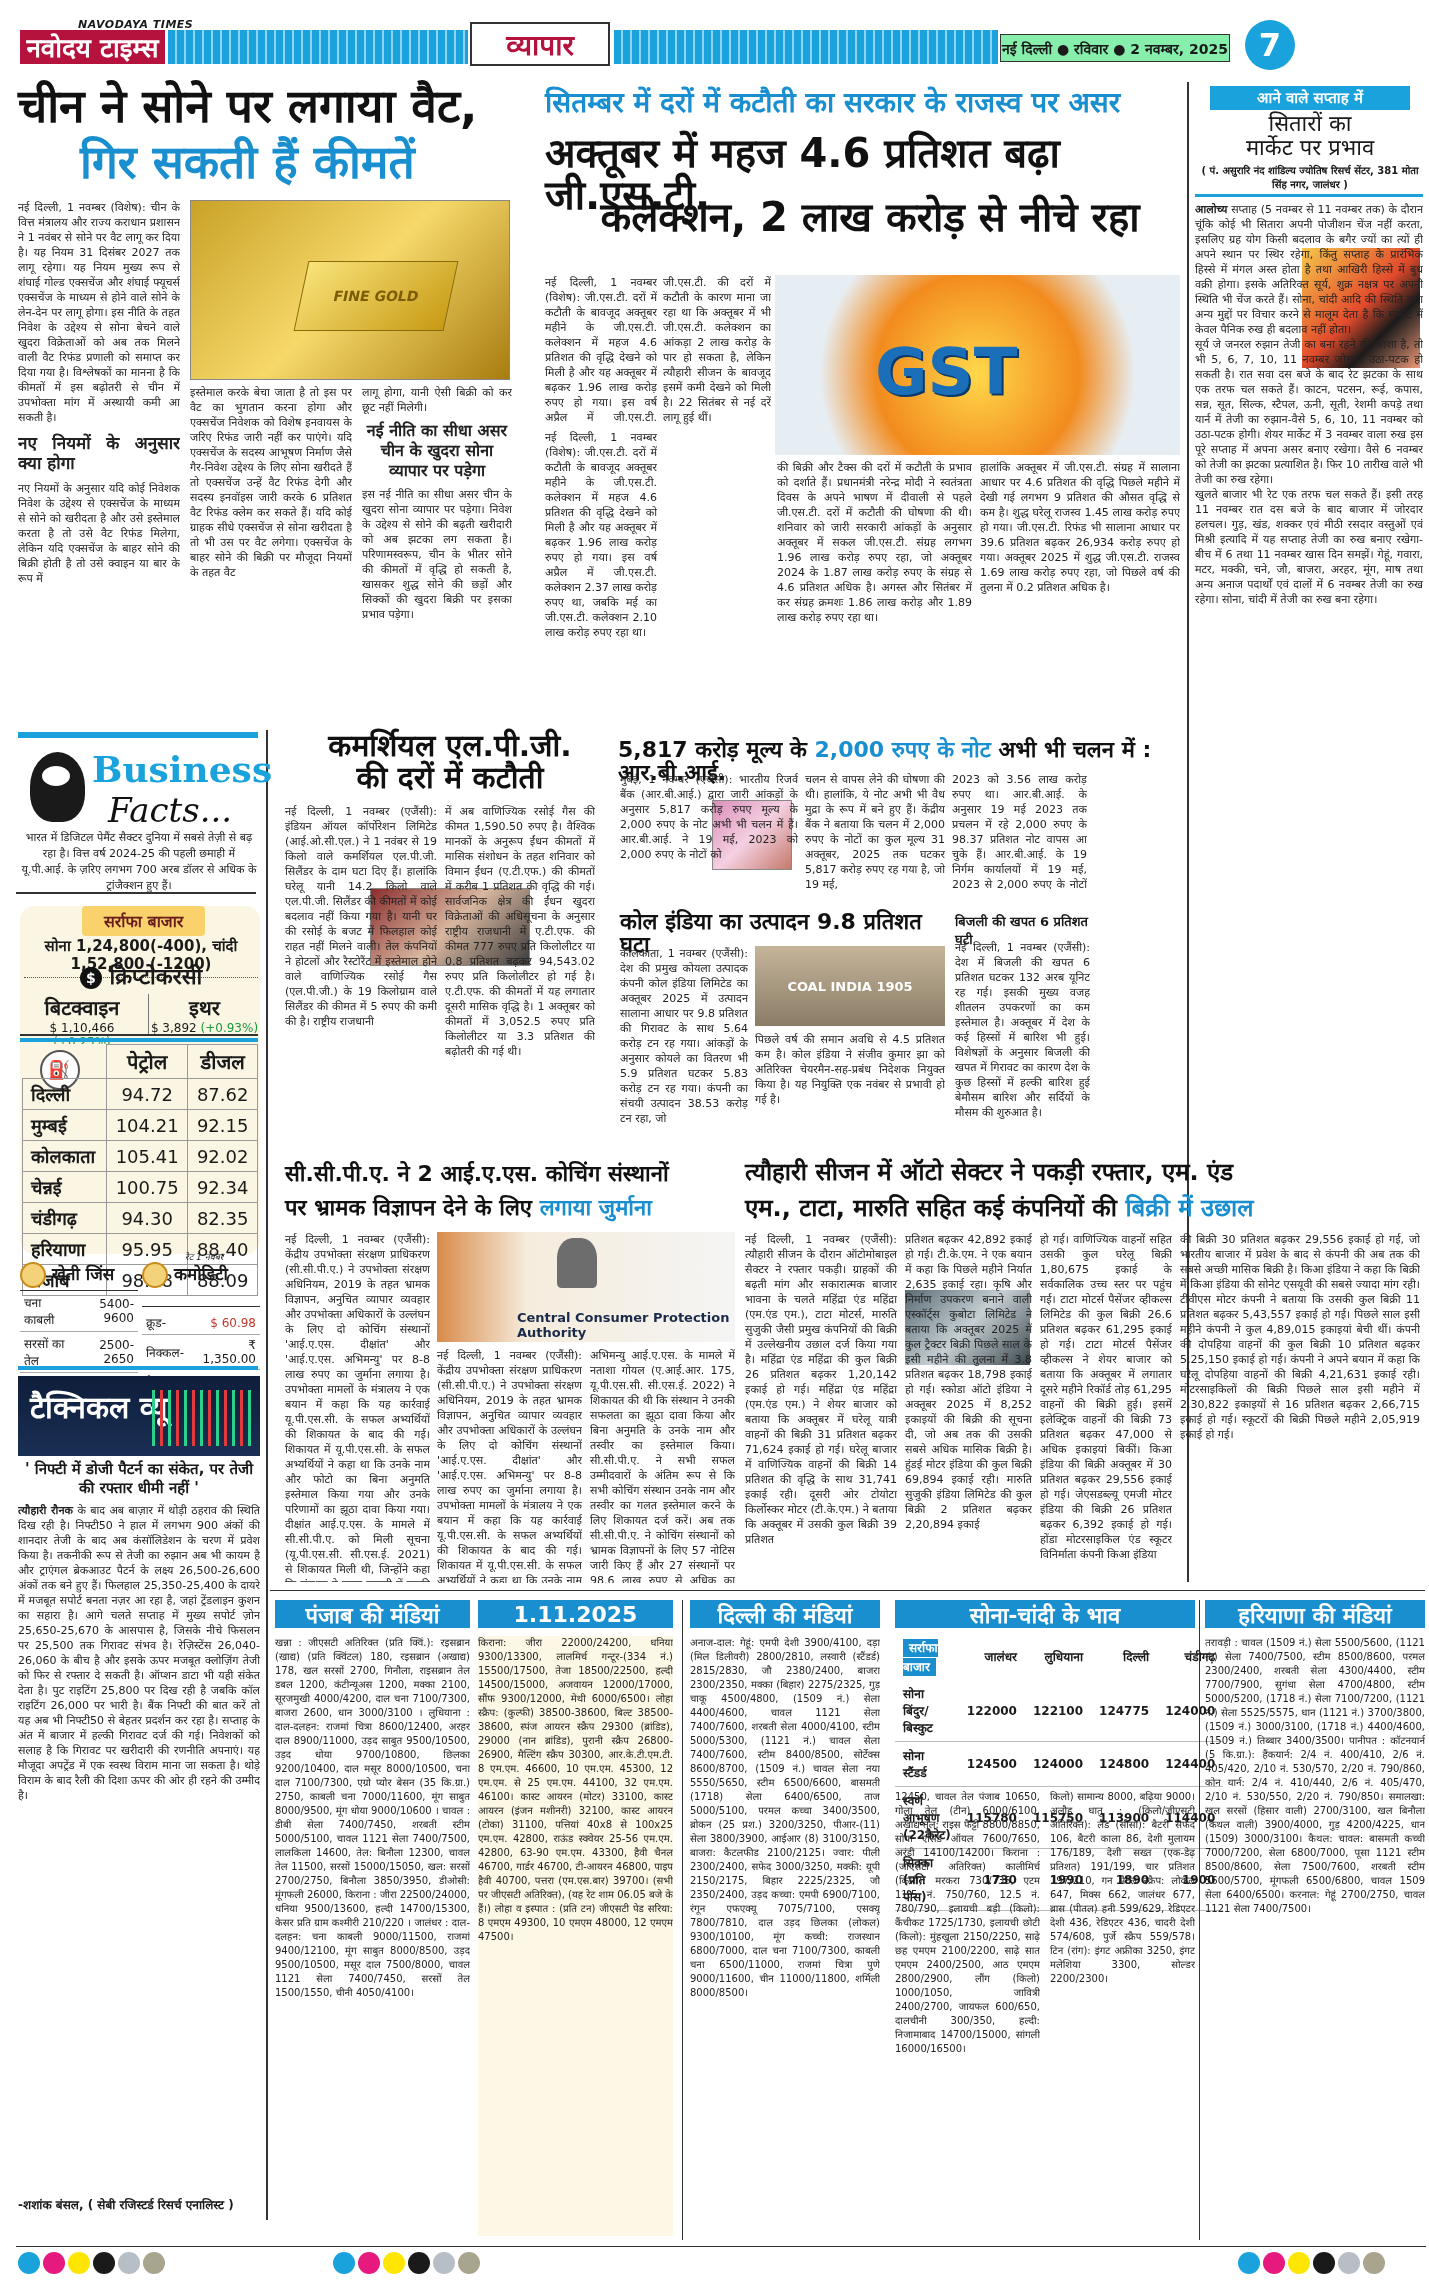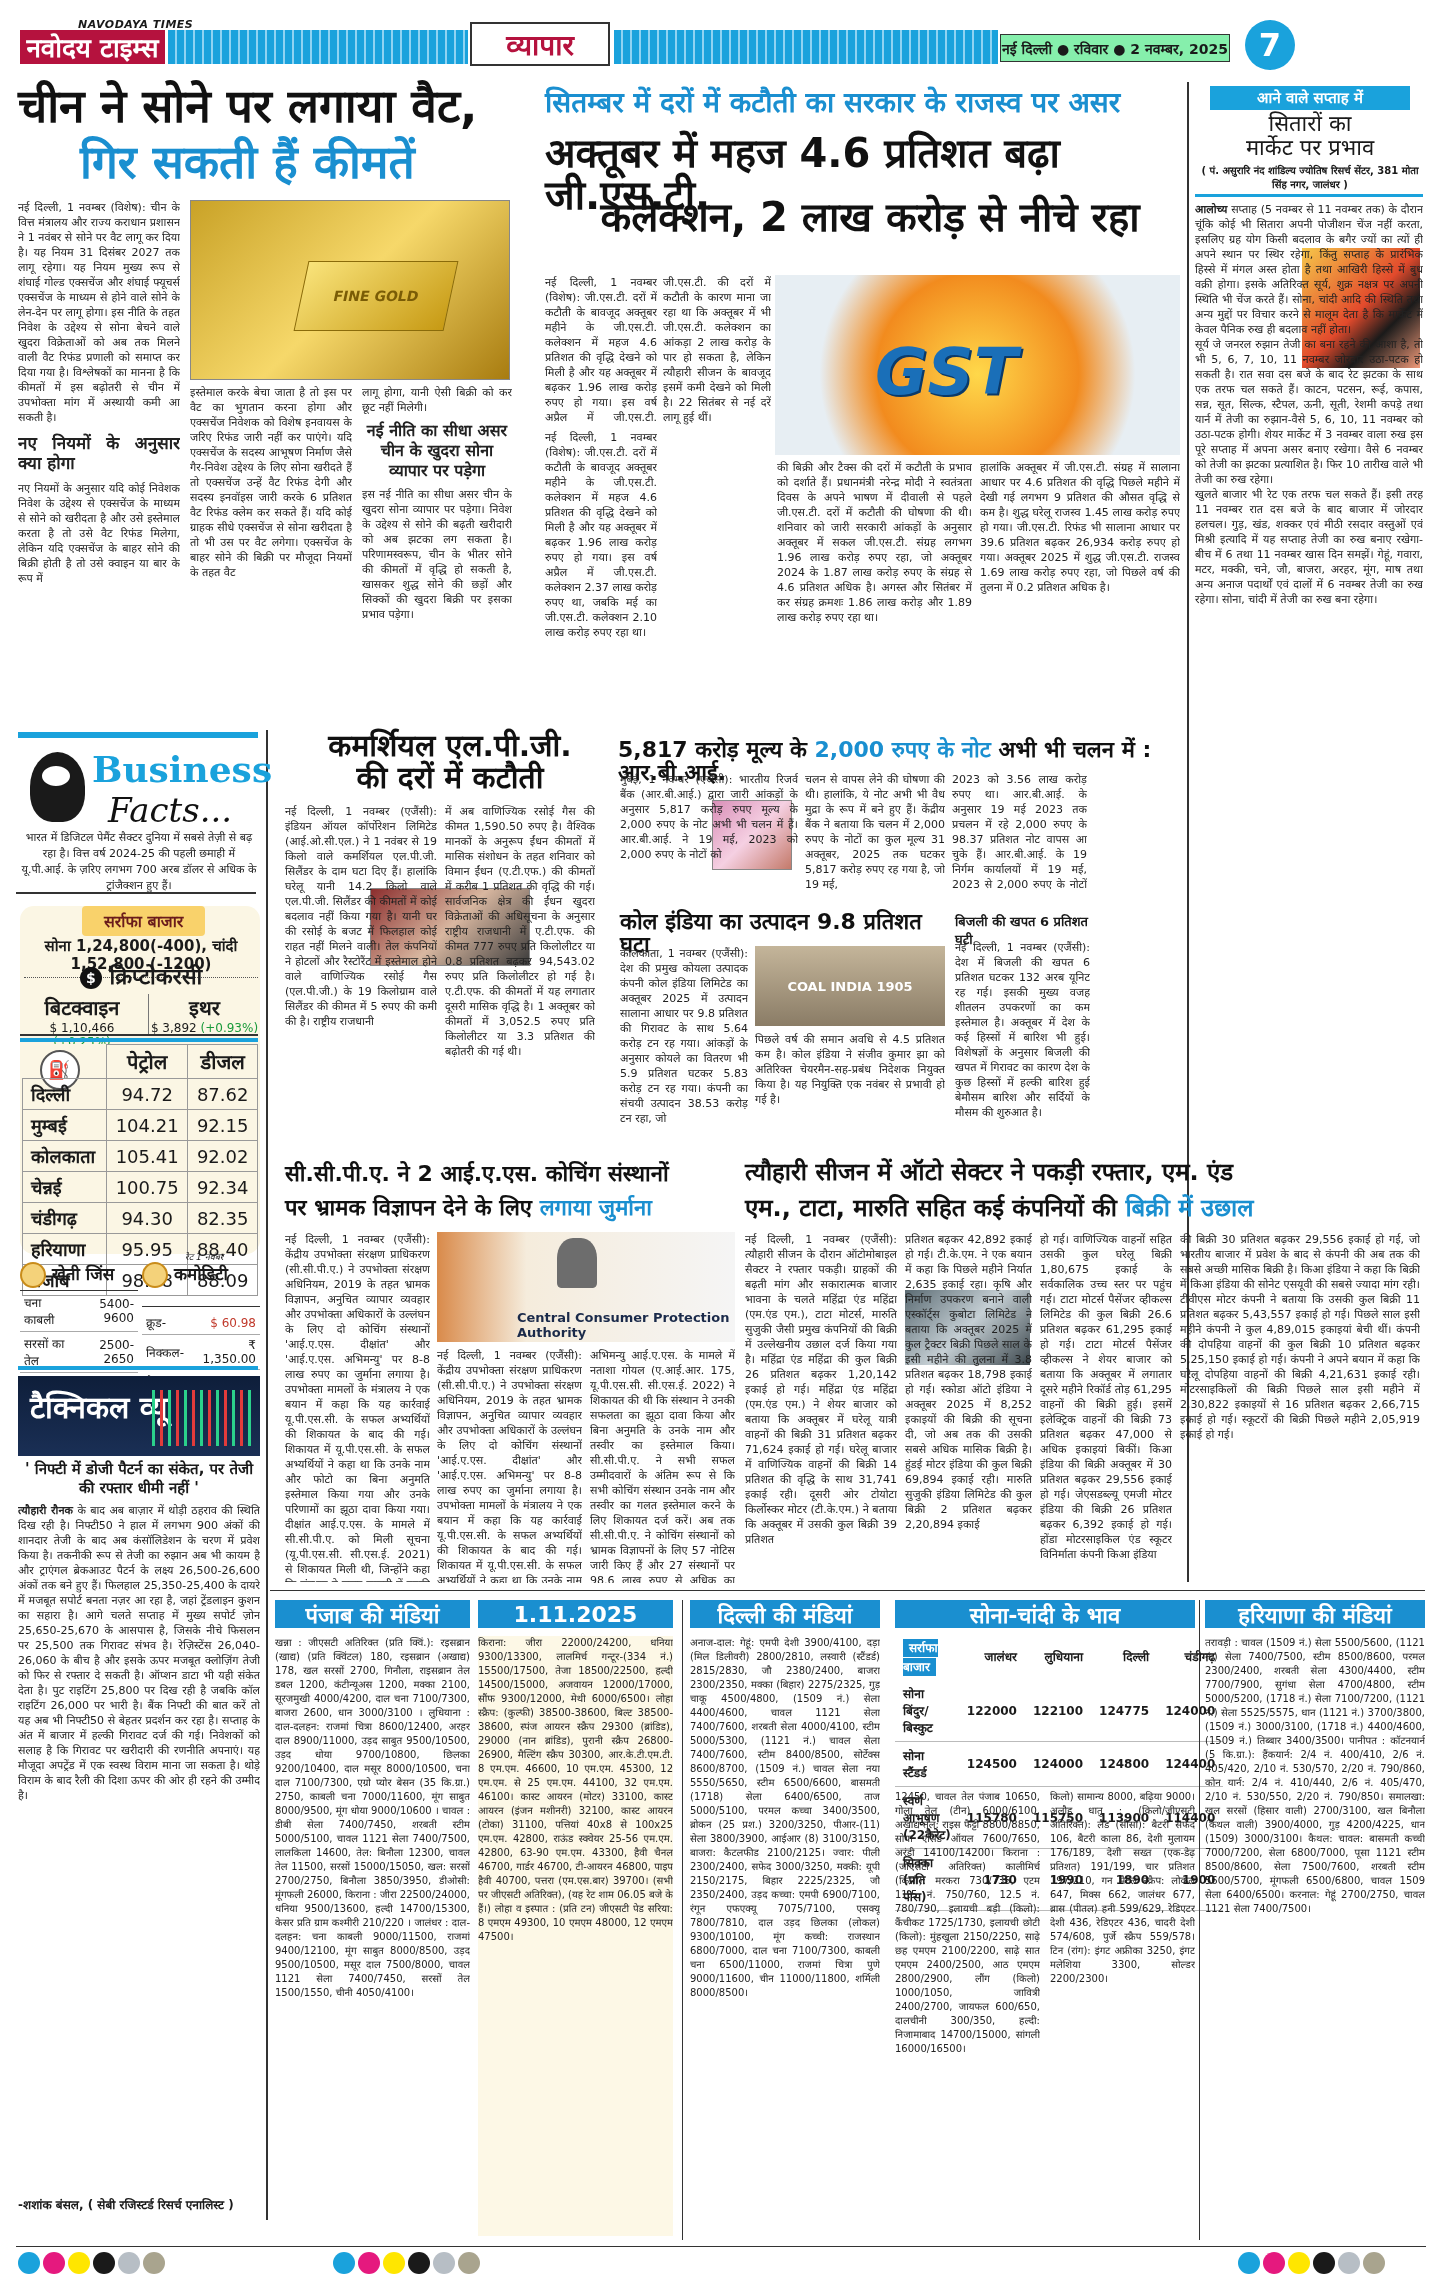--- a/index.html
+++ b/index.html
@@ -59,21 +59,21 @@
 <div class="abs body-text" style="left:362px;top:385px;width:150px;height:315px">
   <span>लागू होगा, यानी ऐसी बिक्री को कर छूट नहीं मिलेगी।</span>
   <div style="font-weight:bold;font-size:16px;text-align:center;margin:6px 0;line-height:20px">नई नीति का सीधा असर चीन के खुदरा सोना व्यापार पर पड़ेगा</div>
   <span>इस नई नीति का सीधा असर चीन के खुदरा सोना व्यापार पर पड़ेगा। निवेश के उद्देश्य से सोने की बढ़ती खरीदारी को अब झटका लग सकता है। परिणामस्वरूप, चीन के भीतर सोने की कीमतों में वृद्धि हो सकती है, खासकर शुद्ध सोने की छड़ों और सिक्कों की खुदरा बिक्री पर इसका प्रभाव पड़ेगा।</span>
 </div>
 
 <div class="abs h-blue" style="left:545px;top:88px;width:635px;font-size:28px">सितम्बर में दरों में कटौती का सरकार के राजस्व पर असर</div>
 <div class="abs h-black" style="left:545px;top:132px;width:635px;font-size:40px">अक्तूबर में महज 4.6 प्रतिशत बढ़ा जी.एस.टी.</div>
 <div class="abs h-black" style="left:590px;top:196px;width:560px;font-size:40px;text-align:center">कलेक्शन, 2 लाख करोड़ से नीचे रहा</div>
 <div class="abs" style="left:775px;top:275px;width:405px;height:180px;background:radial-gradient(circle at 50% 55%,#ffd84a,#f28b1e 45%,#e7eef3 70%)">
-  <div style="position:absolute;left:100px;top:60px;font-size:64px;font-weight:bold;color:#1a6fb8;font-style:italic;text-shadow:2px 2px #0a3a6a">GST</div>
+  <div style="position:absolute;left:100px;top:60px;font-size:64px;font-weight:bold;color:#1a6fb8;text-shadow:2px 2px #0a3a6a">GST</div>
 </div>
 <div class="abs body-text" style="left:545px;top:275px;width:112px;height:150px">नई दिल्ली, 1 नवम्बर (विशेष): जी.एस.टी. दरों में कटौती के बावजूद अक्तूबर महीने के जी.एस.टी. कलेक्शन में महज 4.6 प्रतिशत की वृद्धि देखने को मिली है और यह अक्तूबर में बढ़कर 1.96 लाख करोड़ रुपए हो गया। इस वर्ष अप्रैल में जी.एस.टी. कलेक्शन 2.37 लाख करोड़ रुपए था, जबकि मई का जी.एस.टी. कलेक्शन 2.10 लाख करोड़ रुपए रहा था।</div>
 <div class="abs body-text" style="left:663px;top:275px;width:108px;height:405px">जी.एस.टी. की दरों में कटौती के कारण माना जा रहा था कि अक्तूबर में भी जी.एस.टी. कलेक्शन का आंकड़ा 2 लाख करोड़ के पार हो सकता है, लेकिन त्यौहारी सीजन के बावजूद इसमें कमी देखने को मिली है। 22 सितंबर से नई दरें लागू हुई थीं।</div>
 <div class="abs body-text" style="left:545px;top:430px;width:112px;height:250px">नई दिल्ली, 1 नवम्बर (विशेष): जी.एस.टी. दरों में कटौती के बावजूद अक्तूबर महीने के जी.एस.टी. कलेक्शन में महज 4.6 प्रतिशत की वृद्धि देखने को मिली है और यह अक्तूबर में बढ़कर 1.96 लाख करोड़ रुपए हो गया। इस वर्ष अप्रैल में जी.एस.टी. कलेक्शन 2.37 लाख करोड़ रुपए था, जबकि मई का जी.एस.टी. कलेक्शन 2.10 लाख करोड़ रुपए रहा था।</div>
 <div class="abs body-text" style="left:777px;top:460px;width:195px;height:225px">की बिक्री और टैक्स की दरों में कटौती के प्रभाव को दर्शाते हैं। प्रधानमंत्री नरेन्द्र मोदी ने स्वतंत्रता दिवस के अपने भाषण में दीवाली से पहले जी.एस.टी. दरों में कटौती की घोषणा की थी। शनिवार को जारी सरकारी आंकड़ों के अनुसार अक्तूबर में सकल जी.एस.टी. संग्रह लगभग 1.96 लाख करोड़ रुपए रहा, जो अक्तूबर 2024 के 1.87 लाख करोड़ रुपए के संग्रह से 4.6 प्रतिशत अधिक है। अगस्त और सितंबर में कर संग्रह क्रमशः 1.86 लाख करोड़ और 1.89 लाख करोड़ रुपए रहा था।</div>
 <div class="abs body-text" style="left:980px;top:460px;width:200px;height:225px">हालांकि अक्तूबर में जी.एस.टी. संग्रह में सालाना आधार पर 4.6 प्रतिशत की वृद्धि पिछले महीने में देखी गई लगभग 9 प्रतिशत की औसत वृद्धि से कम है। शुद्ध घरेलू राजस्व 1.45 लाख करोड़ रुपए हो गया। जी.एस.टी. रिफंड भी सालाना आधार पर 39.6 प्रतिशत बढ़कर 26,934 करोड़ रुपए हो गया। अक्तूबर 2025 में शुद्ध जी.एस.टी. राजस्व 1.69 लाख करोड़ रुपए रहा, जो पिछले वर्ष की तुलना में 0.2 प्रतिशत अधिक है।</div>
 
 <div class="abs rule-v" style="left:1187px;top:82px;height:1500px"></div>
 <div class="abs" style="left:1210px;top:86px;width:200px;height:24px;background:#1aa2dc;color:#fff;font-size:15px;font-weight:bold;text-align:center;line-height:24px">आने वाले सप्ताह में</div>
 <div class="abs" style="left:1200px;top:112px;width:220px;font-size:22px;text-align:center;line-height:24px">

